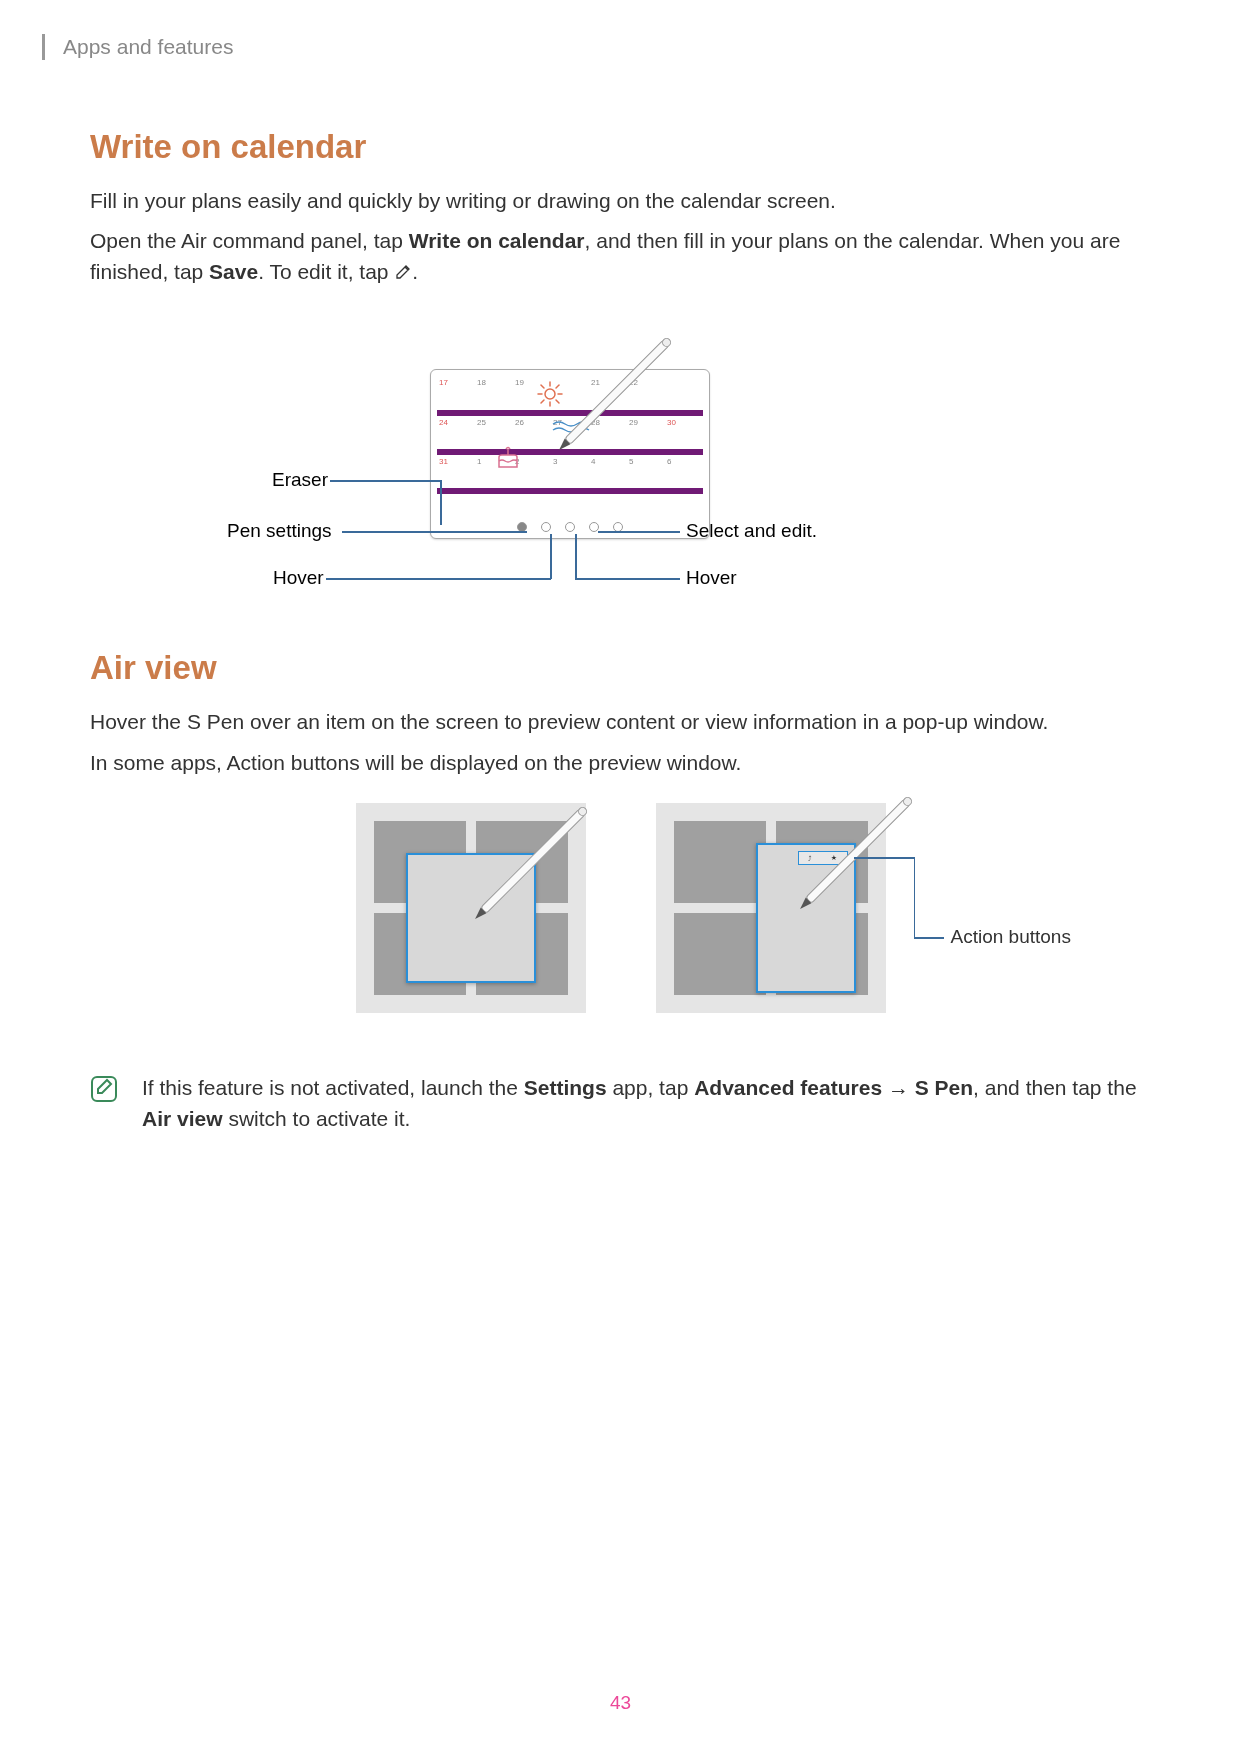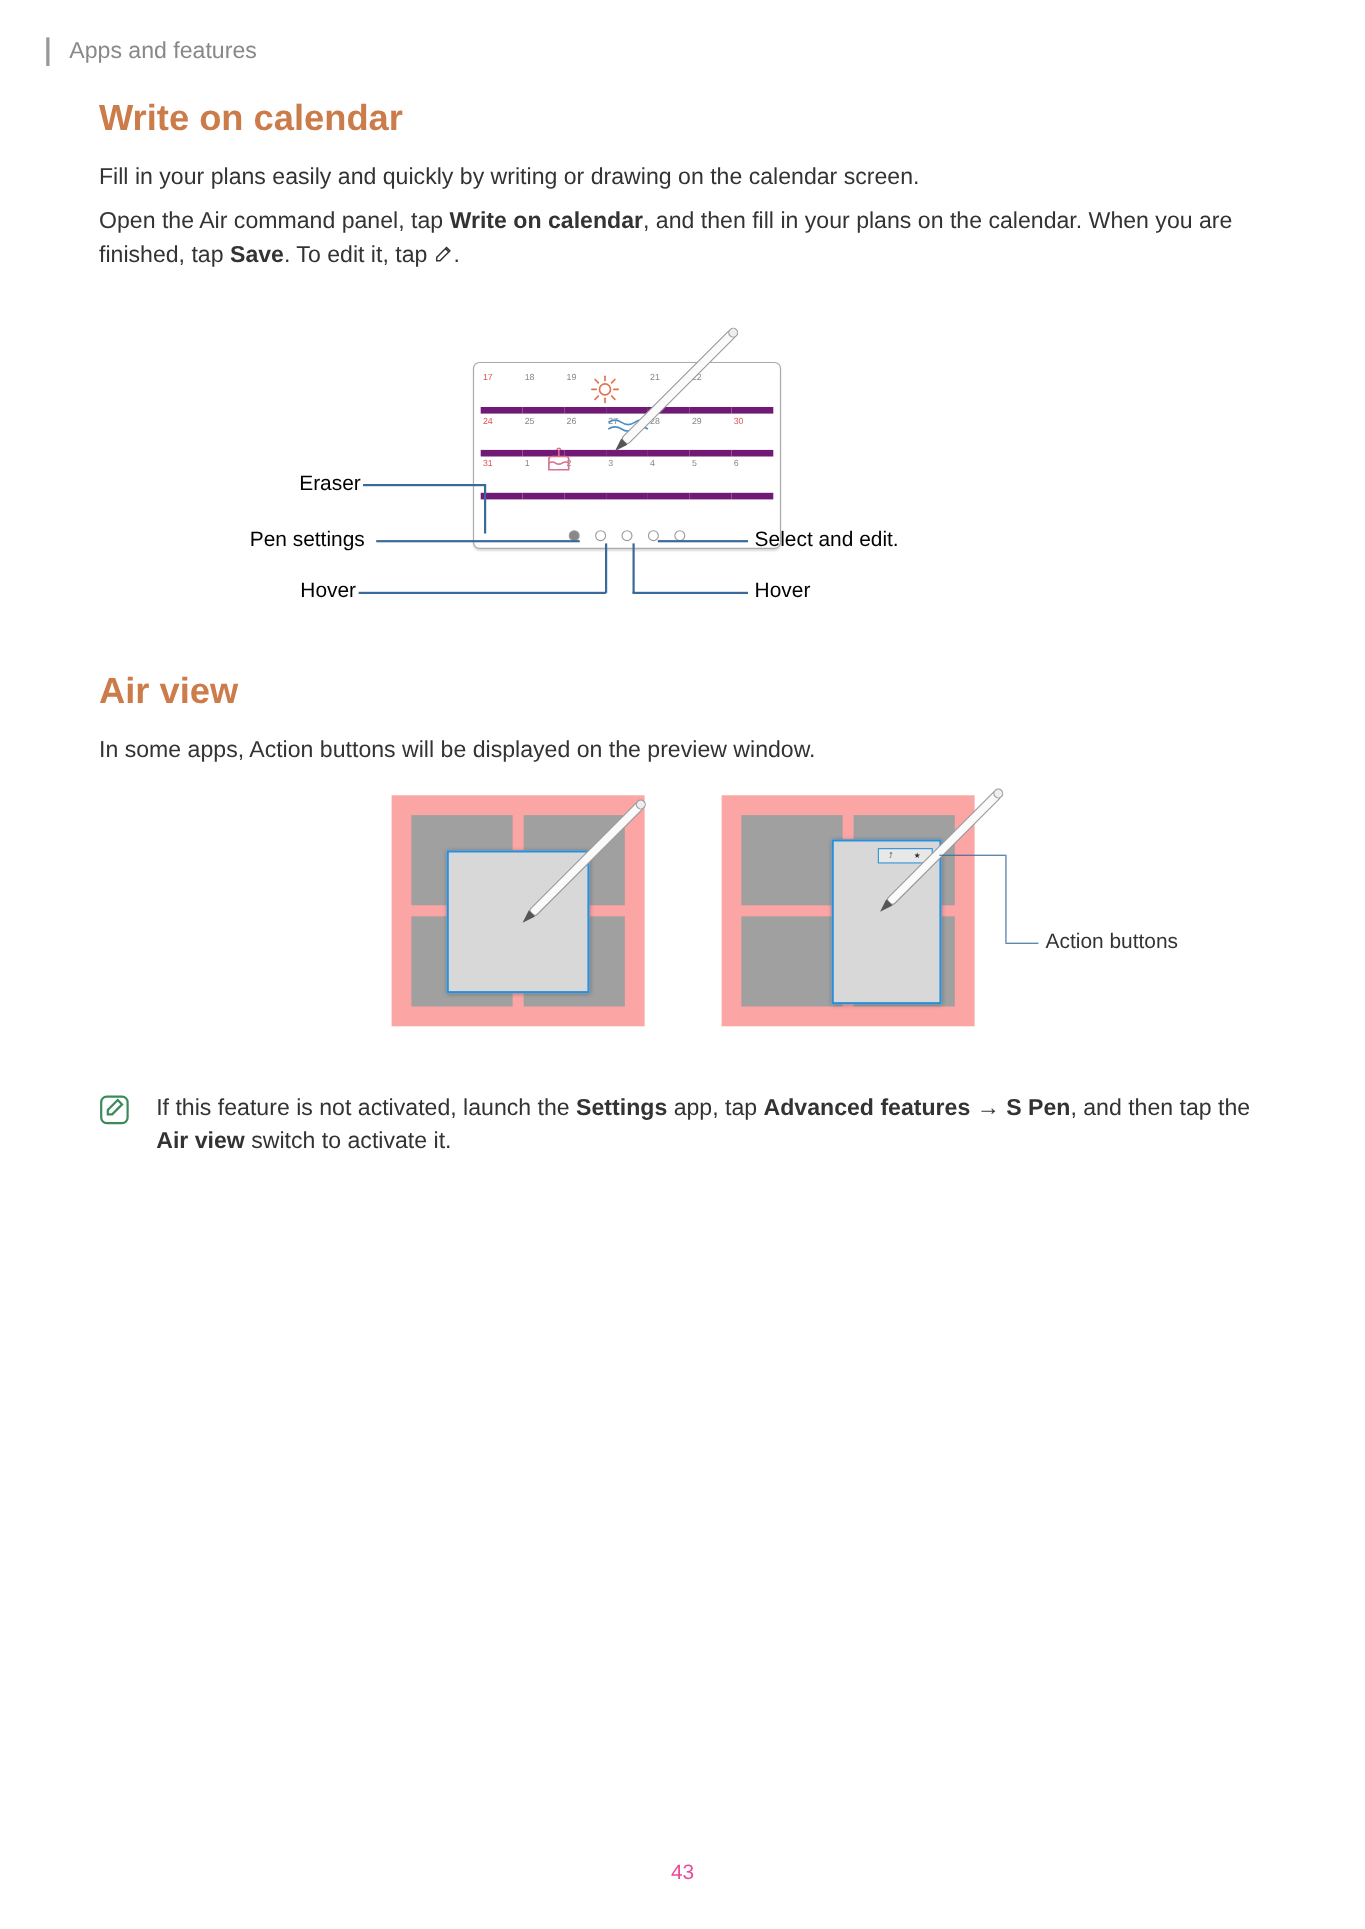--- a/index.html
+++ b/index.html
@@ -27,21 +27,21 @@
       height: 26px;
       background: #999;
       margin-right: 18px;
     }
     .header-text {
       color: #888;
       font-size: 21px;
       text-align: right;
     }
     .content {
-      padding: 80px 90px 0 90px;
+      padding: 120px 90px 0 90px;
     }
     .section-title {
       color: #cb7c4a;
       font-size: 33px;
       font-weight: 700;
       margin-top: 8px;
       margin-bottom: 20px;
     }
     .para {
       font-size: 21px;
@@ -140,21 +140,21 @@
       height: 250px;
       margin-top: 25px;
       margin-bottom: 20px;
       display: flex;
       gap: 70px;
       justify-content: center;
     }
     .airview-tile {
       width: 230px;
       height: 210px;
-      background: #fca5a5;
+      background: #e5e5e5;
       position: relative;
       display: grid;
       grid-template-columns: 1fr 1fr;
       grid-template-rows: 1fr 1fr;
       gap: 10px;
       padding: 18px;
     }
     .av-square {
       background: #a0a0a0;
     }
@@ -315,20 +315,21 @@
     <div class="callout-label" style="left:596px; top:211px;">Select and edit.</div>
     <div class="callout-line" style="left:508px; top:222px; width:82px; height:1.5px;"></div>
 
     <div class="callout-label" style="left:596px; top:258px;">Hover</div>
     <div class="callout-line" style="left:485px; top:269px; width:105px; height:1.5px;"></div>
     <div class="callout-line" style="left:485px; top:225px; width:1.5px; height:45px;"></div>
   </div>
 
   <div class="section2">
     <h2 class="section-title">Air view</h2>
+    <p class="para">Hover the S Pen over an item on the screen to preview content or view information in a pop-up window.</p>
     <p class="para">In some apps, Action buttons will be displayed on the preview window.</p>
 
     <div class="fig-airview">
       <div class="airview-tile">
         <div class="av-square"></div>
         <div class="av-square"></div>
         <div class="av-square"></div>
         <div class="av-square"></div>
         <div class="av-preview av-preview1"></div>
         <svg class="spen" style="left:80px; top:-25px;" width="180" height="180" viewBox="0 0 180 180">

